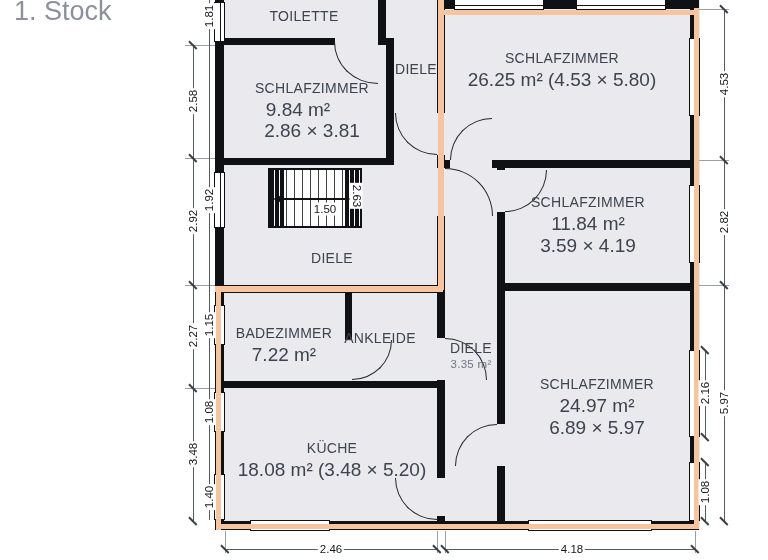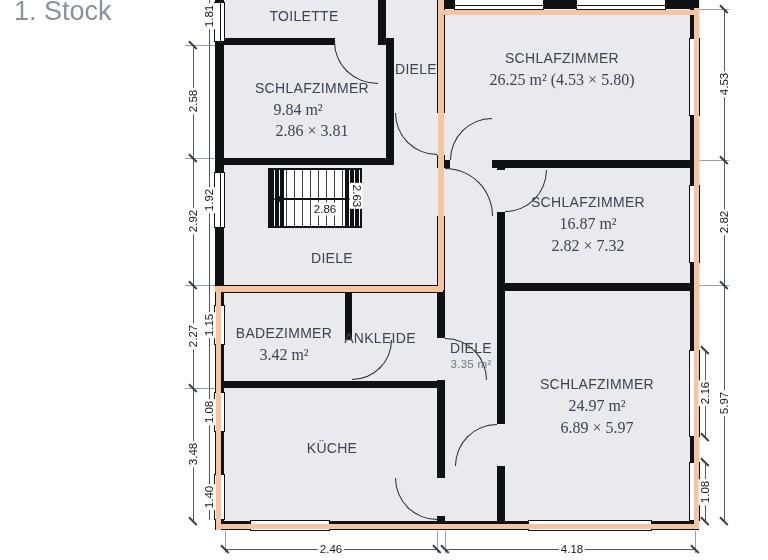--- a/index.html
+++ b/index.html
@@ -21,21 +21,21 @@
   .stairs{position:absolute;left:268px;top:168px;width:94px;height:60px;background:#fff;
           border:2px solid var(--wall,#101114);box-sizing:border-box;}
   .treads{position:absolute;inset:0;background:repeating-linear-gradient(90deg,rgba(16,17,20,.8) 0 1.5px,transparent 1.5px 8px);}
   .sblock{position:absolute;top:0;height:100%;width:15px;background:repeating-linear-gradient(90deg,#101114 0 4px,#fff 4px 5px);}
   .sarrow{position:absolute;left:5px;right:8px;top:50%;height:1.5px;background:#101114;}
   .sarrow::before{content:"";position:absolute;left:-2px;top:-3.5px;border:4.5px solid transparent;
                   border-left:0;border-right:9px solid #101114;}
   .sarrow::after{content:"";position:absolute;right:-1px;top:-4px;width:1.5px;height:9.5px;background:#101114;}
   .rl{position:absolute;transform:translate(-50%,-50%);font-size:14px;letter-spacing:.3px;
       color:var(--room_text,#3d4450);white-space:nowrap;}
-  .rs{font-size:16px;letter-spacing:0;font-family:Liberation Serif, serif;}
+  .rs{font-size:19px;letter-spacing:0;}
   .rf{font-size:11.5px;color:#6e7683;}
   .dim{position:absolute;transform:translate(-50%,-50%);font-size:11.5px;color:var(--dim_text,#15171c);
        background:#fff;padding:0 2px;white-space:nowrap;line-height:13px;}
   .dim-v{transform:translate(-50%,-50%) rotate(-90deg);}
   .dim-v2{transform:translate(-50%,-50%) rotate(90deg);}
   .dline{position:absolute;background:#555a62;}
   .ext{position:absolute;background:#9aa0a8;}
   .tick{position:absolute;width:11px;height:1.5px;background:#3a3e45;transform:translate(-50%,-50%) rotate(45deg);}
 </style>
 </head>
@@ -146,34 +146,35 @@
   <div class="tick" style="left:695px;top:549px"></div>
 
   <div class="rl" style="left:304px;top:16px">TOILETTE</div>
   <div class="rl" style="left:416px;top:69px">DIELE</div>
   <div class="rl" style="left:312px;top:88px">SCHLAFZIMMER</div>
   <div class="rl rs" style="left:298px;top:110px">9.84 m²</div>
   <div class="rl rs" style="left:312px;top:131px">2.86 × 3.81</div>
   <div class="rl" style="left:562px;top:58px">SCHLAFZIMMER</div>
   <div class="rl rs" style="left:562px;top:80px">26.25 m² (4.53 × 5.80)</div>
   <div class="rl" style="left:588px;top:202px">SCHLAFZIMMER</div>
-  <div class="rl rs" style="left:588px;top:224px">16.87 m²</div>
-  <div class="rl rs" style="left:588px;top:246px">2.82 × 7.32</div>
+  <div class="rl rs" style="left:588px;top:224px">11.84 m²</div>
+  <div class="rl rs" style="left:588px;top:246px">3.59 × 4.19</div>
   <div class="rl" style="left:332px;top:258px">DIELE</div>
   <div class="rl" style="left:284px;top:333px">BADEZIMMER</div>
-  <div class="rl rs" style="left:284px;top:355px">3.42 m²</div>
+  <div class="rl rs" style="left:284px;top:355px">7.22 m²</div>
   <div class="rl" style="left:380px;top:338px">ANKLEIDE</div>
   <div class="rl" style="left:471px;top:348px">DIELE</div>
   <div class="rl rf" style="left:471px;top:364px">3.35 m²</div>
   <div class="rl" style="left:332px;top:448px">KÜCHE</div>
+  <div class="rl rs" style="left:332px;top:470px">18.08 m² (3.48 × 5.20)</div>
   <div class="rl" style="left:597px;top:384px">SCHLAFZIMMER</div>
   <div class="rl rs" style="left:597px;top:406px">24.97 m²</div>
   <div class="rl rs" style="left:597px;top:428px">6.89 × 5.97</div>
 
-  <div class="dim" style="left:325px;top:209px">2.86</div>
+  <div class="dim" style="left:325px;top:209px">1.50</div>
   <div class="dim dim-v2" style="left:356px;top:196px">2.63</div>
 
   <div class="dim dim-v" style="left:193px;top:101px">2.58</div>
   <div class="dim dim-v" style="left:193px;top:221px">2.92</div>
   <div class="dim dim-v" style="left:193px;top:336px">2.27</div>
   <div class="dim dim-v" style="left:193px;top:454px">3.48</div>
 
   <div class="dim dim-v" style="left:209px;top:16px">1.81</div>
   <div class="dim dim-v" style="left:209px;top:200px">1.92</div>
   <div class="dim dim-v" style="left:209px;top:325px">1.15</div>

